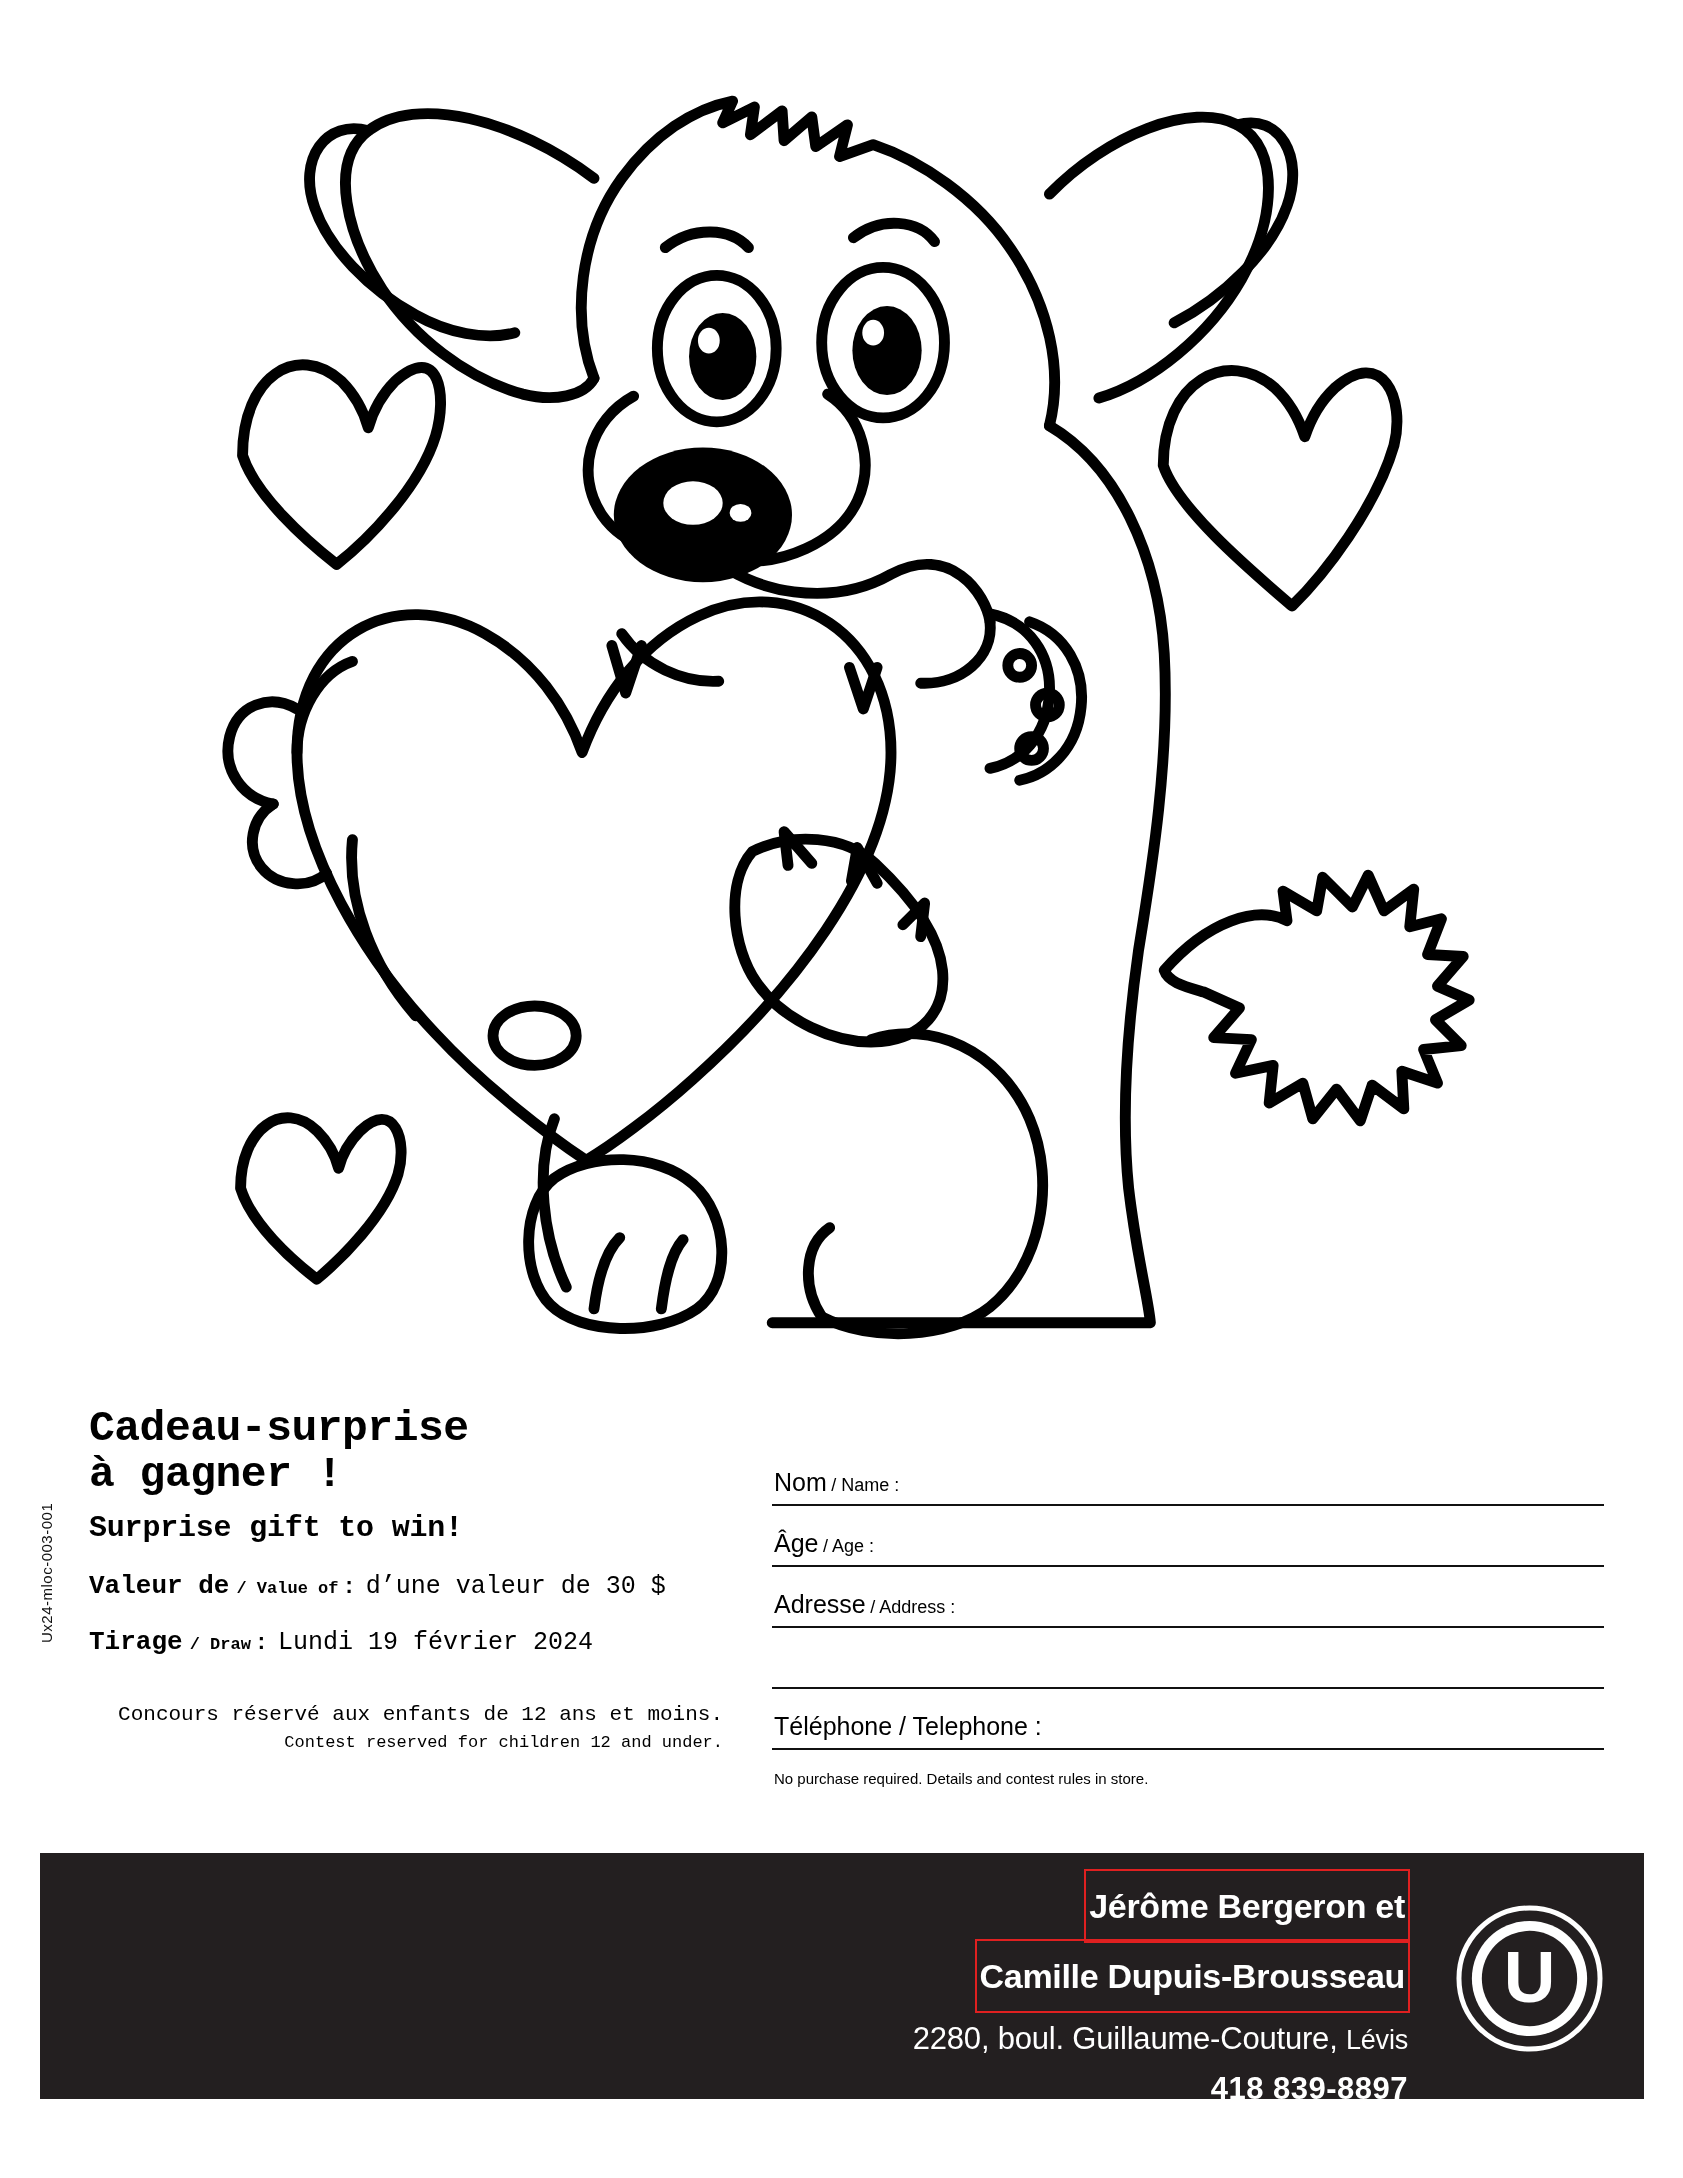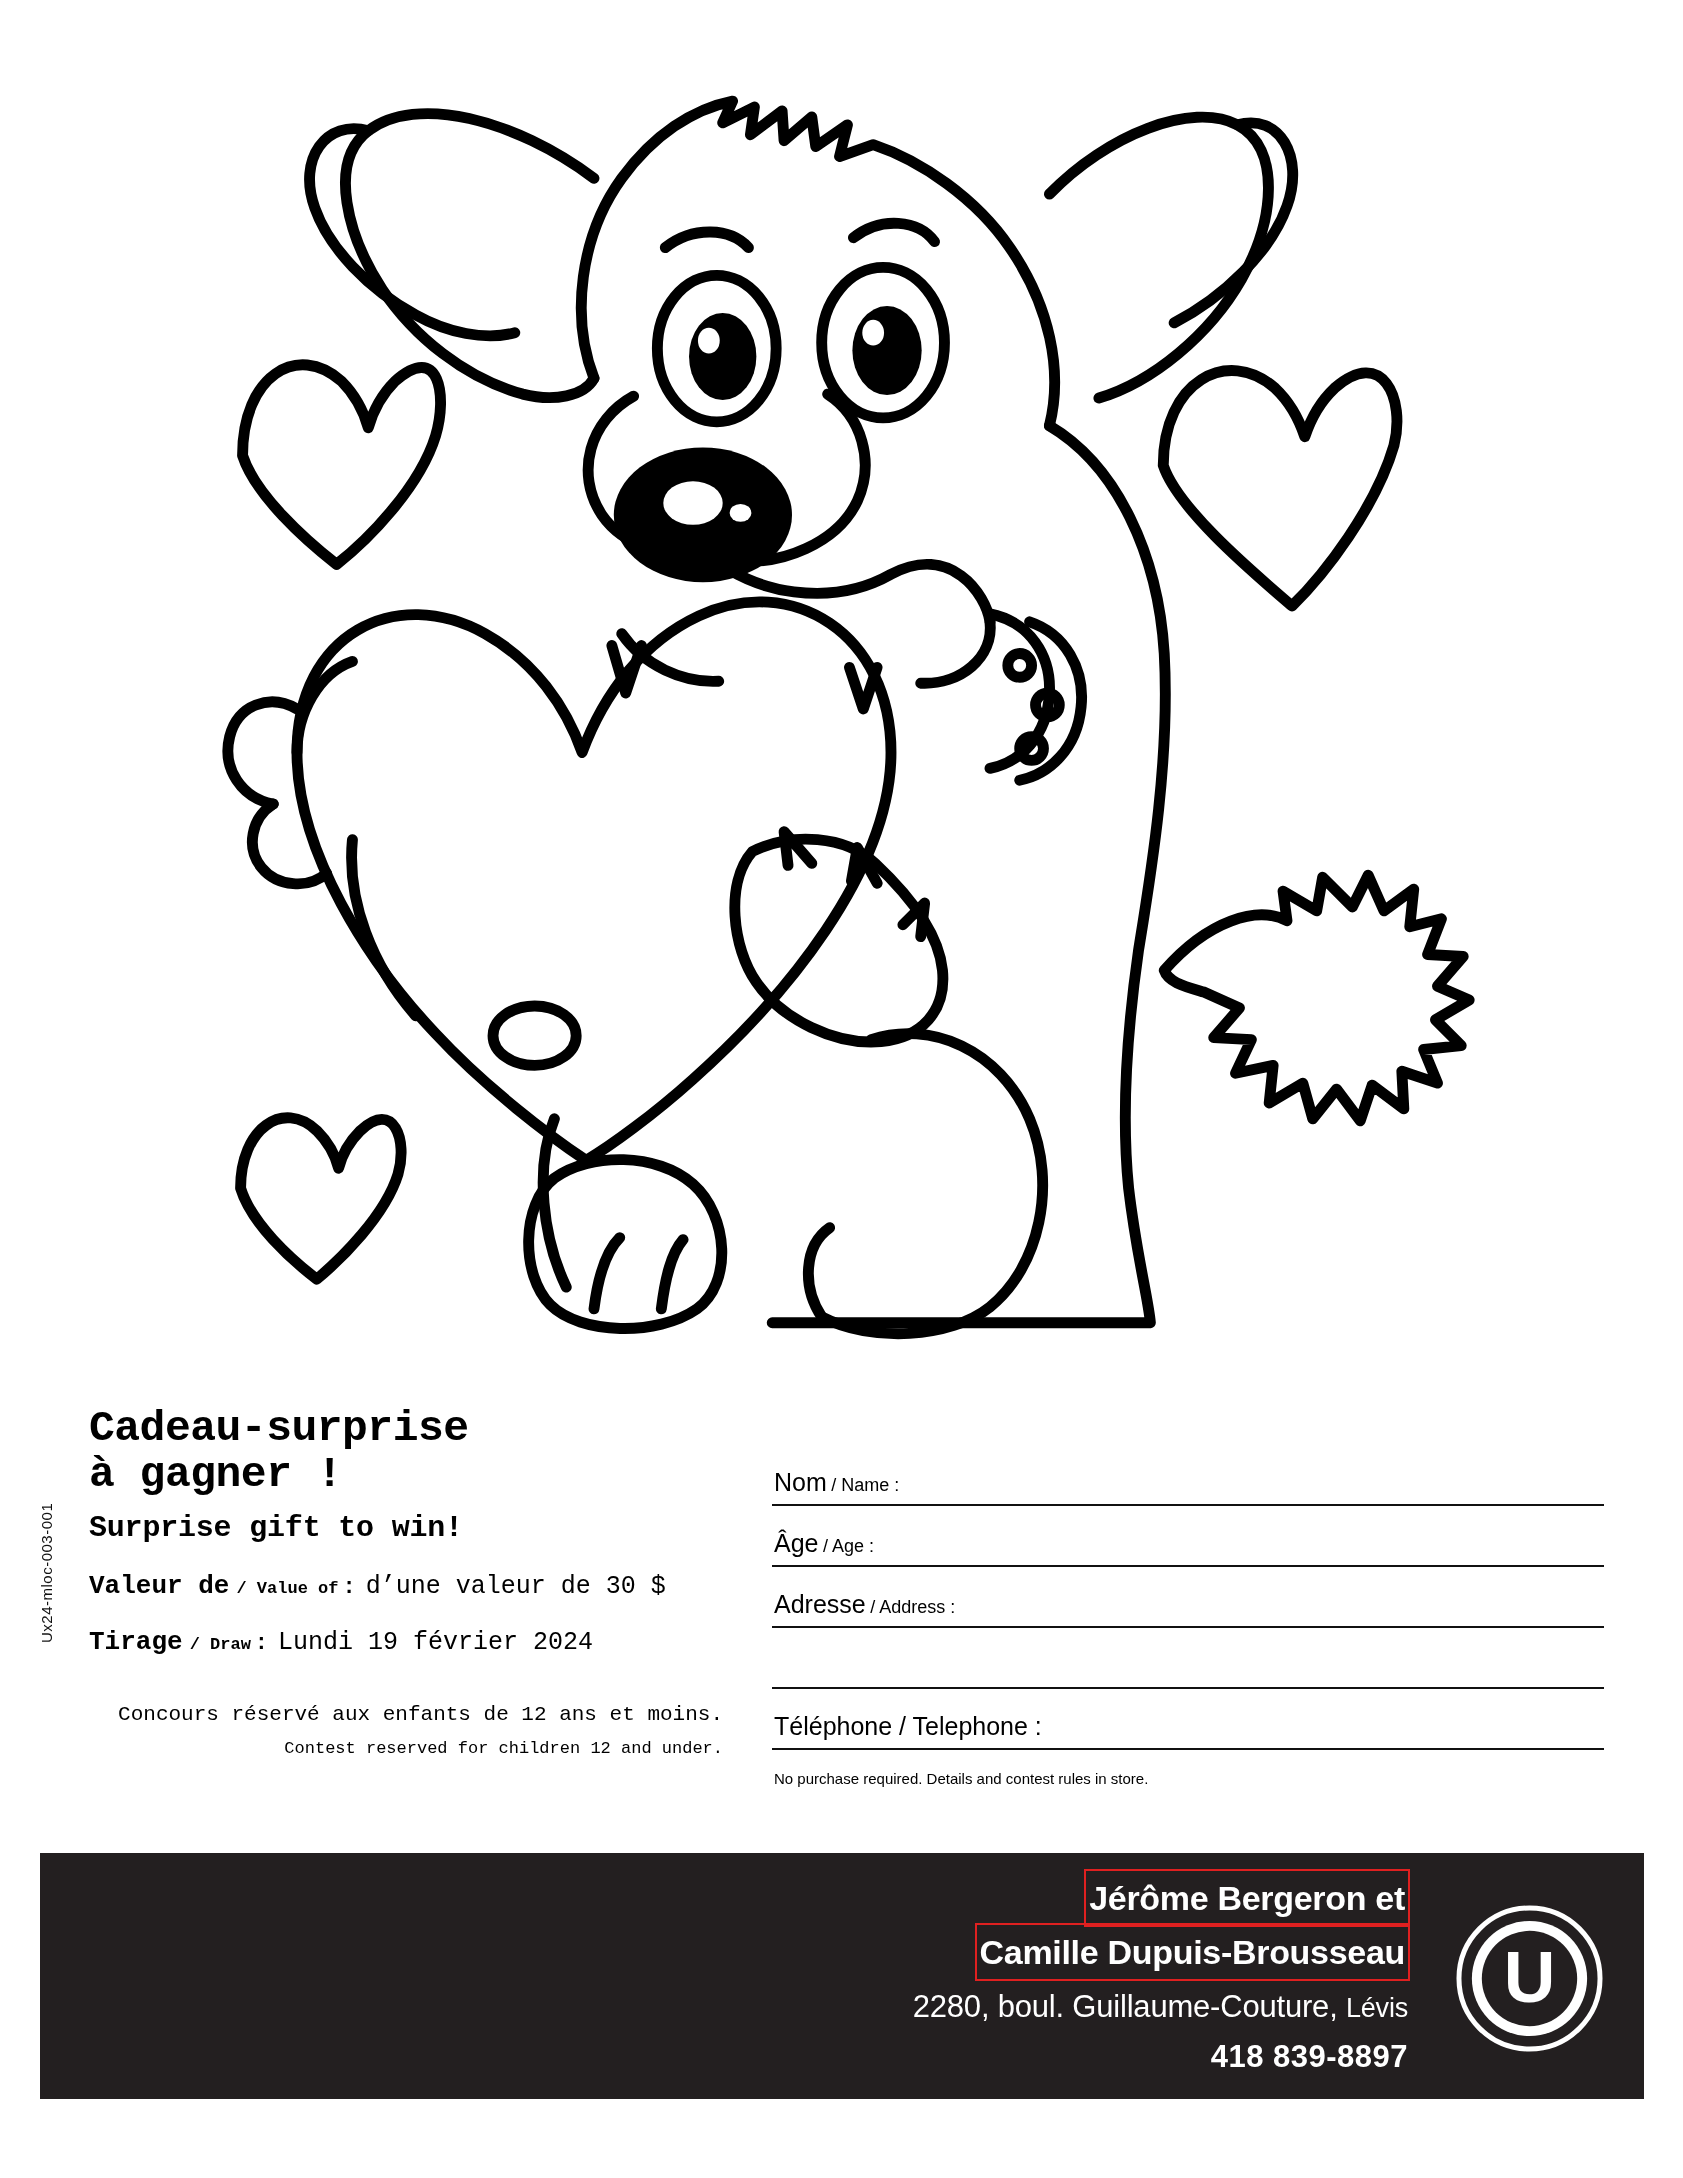--- a/index.html
+++ b/index.html
@@ -92,21 +92,21 @@
     margin-top: 44px;
     text-align: right;
   }
   .legal .fr {
     font-size: 21px;
     line-height: 1.35;
   }
   .legal .en {
     font-size: 17px;
     line-height: 1.35;
-    margin-top: 9px;
+    margin-top: 3px;
   }
 
   
   .form-block {
     position: absolute;
     left: 772px;
     top: 1445px;
     width: 832px;
   }
   .field {
@@ -158,21 +158,21 @@
     text-align: right;
     width: 891px;
   }
   .merch-line {
     font-size: 34px;
     font-weight: bold;
     letter-spacing: -0.3px;
     line-height: 1.12;
     display: inline-block;
     outline: 2px solid #e02020;
-    padding: 8px 3px;
+    padding: 16px 3px;
   }
   .merch-wrap { line-height: 1.05; }
   .addr {
     font-size: 31px;
     margin-top: 10px;
     letter-spacing: -0.2px;
   }
   .addr .city { font-size: 27px; }
   .phone {
     font-size: 31px;

